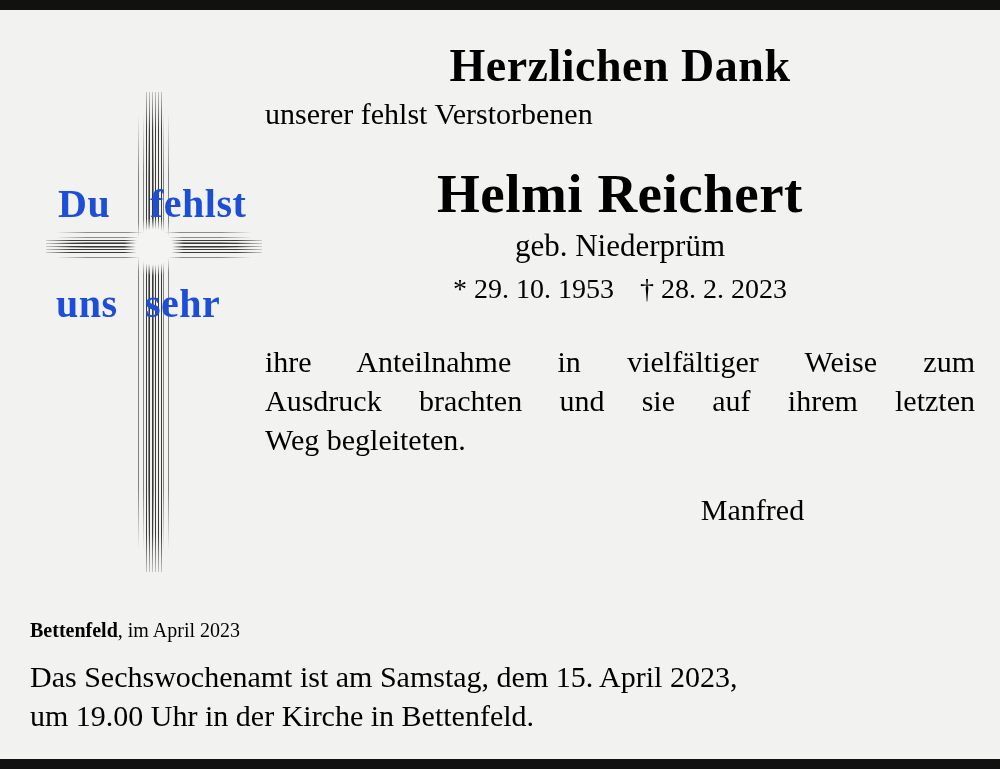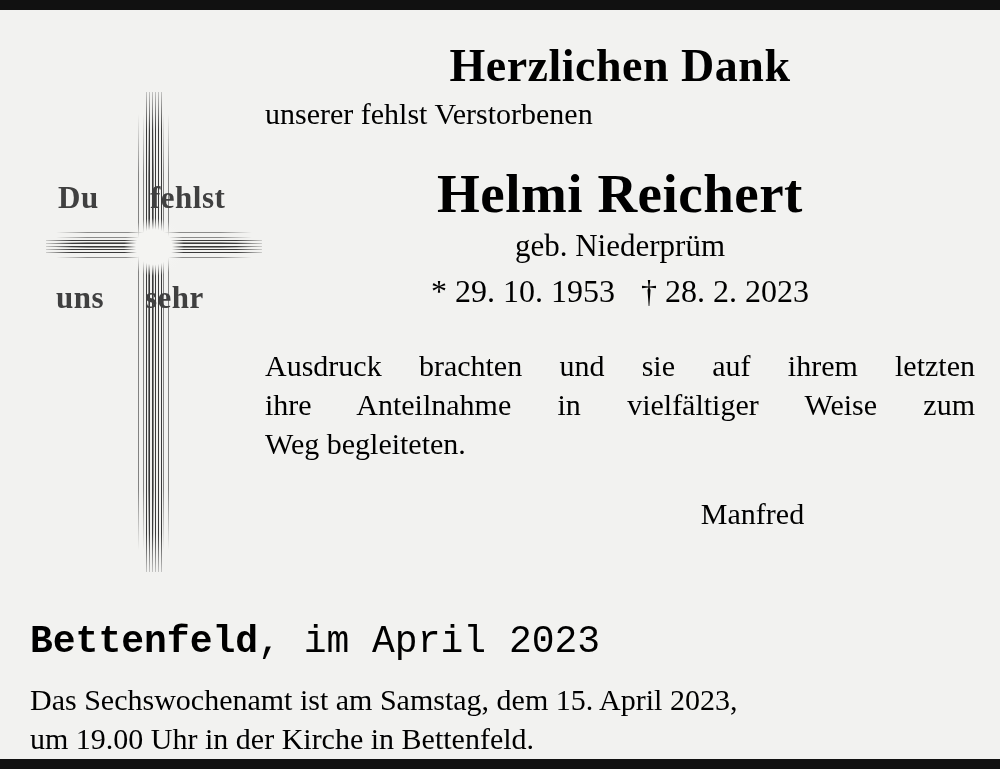--- a/index.html
+++ b/index.html
@@ -104,23 +104,23 @@
     top: 126px;
     width: 60px;
     height: 58px;
     background: radial-gradient(closest-side, #f4f4f2 60%, rgba(244,244,242,0) 100%);
   }
 
   .motto-line {
     position: absolute;
     font-family: "Liberation Serif", serif;
     font-weight: 700;
-    font-size: 31px;
+    font-size: 40px;
     letter-spacing: 0.5px;
-    color: #404040;
+    color: #1d4ed8;
     white-space: nowrap;
   }
   .motto-du    { left: 20px;  top: 88px; }
   .motto-fehlst{ left: 112px; top: 88px; }
   .motto-uns   { left: 18px;  top: 188px; }
   .motto-sehr  { left: 107px; top: 188px; }
 
   
   .main-col {
     position: absolute;
@@ -154,21 +154,21 @@
     line-height: 1.05;
   }
   .born-name {
     text-align: center;
     font-size: 31px;
     margin: 4px 0 0 0;
     line-height: 1.2;
   }
   .dates {
     text-align: center;
-    font-size: 32px;
+    font-size: 28px;
     margin: 8px 0 0 0;
     line-height: 1.2;
     white-space: nowrap;
   }
   .dates .gap { display: inline-block; width: 26px; }
 
   .closing {
     font-size: 30px;
     line-height: 1.3;
     margin: 36px 0 0 0;
@@ -187,24 +187,23 @@
   .signers div { white-space: nowrap; text-align: center; }
 
   
   .footer {
     position: absolute;
     left: 30px;
     top: 608px;
     width: 940px;
   }
   .place-line {
-    font-size: 38px;
+    font-size: 20px;
     line-height: 1.25;
     margin: 0 0 14px 0;
-    font-family: Liberation Mono, monospace;
   }
   .place-line b { font-weight: 700; }
   .service {
     font-size: 30px;
     line-height: 1.3;
     margin: 0;
   }
   .service span { display: block; white-space: nowrap; }
 </style>
 </head>
@@ -234,22 +233,22 @@
         <span class="l2">unserer fehlst Verstorbenen</span>
       </div>
 
       <div class="name">Helmi Reichert</div>
       <div class="born-name">geb. Niederprüm</div>
       <div class="dates">
         <span>* 29. 10. 1953</span><span class="gap"></span><span>† 28. 2. 2023</span>
       </div>
 
       <div class="closing">
+        <span class="cl just">ihre Anteilnahme in vielfältiger Weise zum</span>
         <span class="cl just">Ausdruck brachten und sie auf ihrem letzten</span>
-        <span class="cl just">ihre Anteilnahme in vielfältiger Weise zum</span>
         <span class="cl">Weg begleiteten.</span>
       </div>
 
       <div class="signers">
         <div>Manfred</div>
       </div>
     </div>
 
     <div class="footer">
       <div class="place-line"><b>Bettenfeld</b><span>, im April 2023</span></div>

